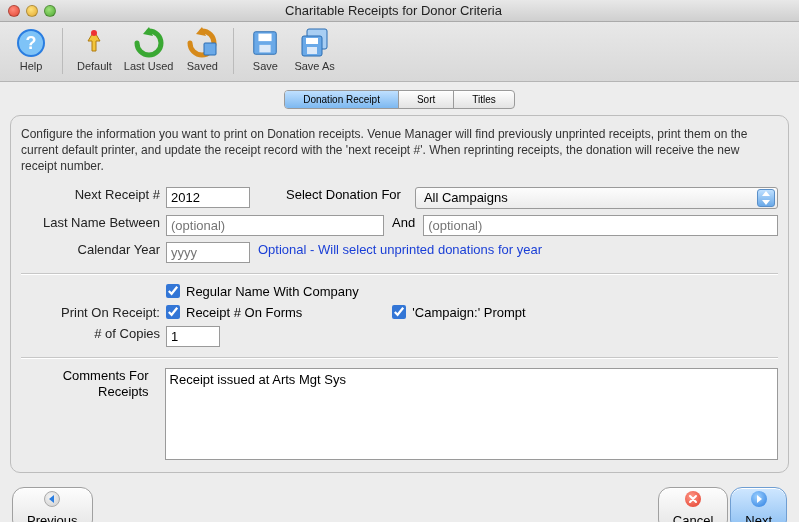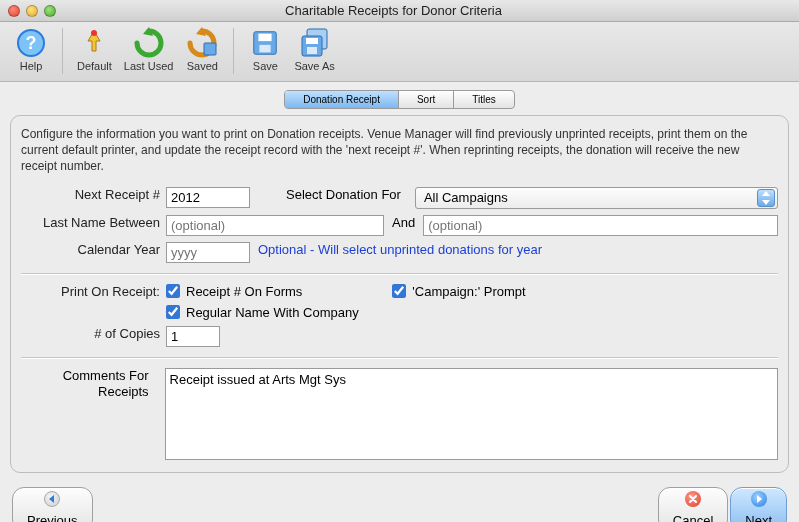--- a/index.html
+++ b/index.html
@@ -241,38 +241,38 @@
 
     <div class="row">
       <div class="lbl-col">Calendar Year</div>
       <input type="text" style="width: 84px;" placeholder="yyyy">
       <span class="hint-blue">Optional - Will select unprinted donations for year</span>
     </div>
 
     <div class="hr"></div>
 
     <div class="row">
+      <div class="lbl-col"></div>
+      <label class="chk">
+        <input type="checkbox" checked="" style="">
+        <span>Regular Name With Company</span>
+      </label>
+    </div>
+    <div class="row">
       <div class="lbl-col">Print On Receipt:</div>
       <label class="chk">
         <input type="checkbox" checked="" style="">
         <span>Receipt # On Forms</span>
       </label>
       <div style="width:90px"></div>
       <label class="chk">
         <input type="checkbox" checked="" style="">
         <span>'Campaign:' Prompt</span>
       </label>
     </div>
-    <div class="row">
-      <div class="lbl-col"></div>
-      <label class="chk">
-        <input type="checkbox" checked="" style="">
-        <span>Regular Name With Company</span>
-      </label>
-    </div>
 
     <div class="row" style="margin-top:4px">
       <div class="lbl-col"># of Copies</div>
       <input type="text" style="width: 54px;" value="1">
     </div>
 
     <div class="hr"></div>
 
     <div class="comments-row">
       <div class="comments-lbl">Comments For Receipts</div>

